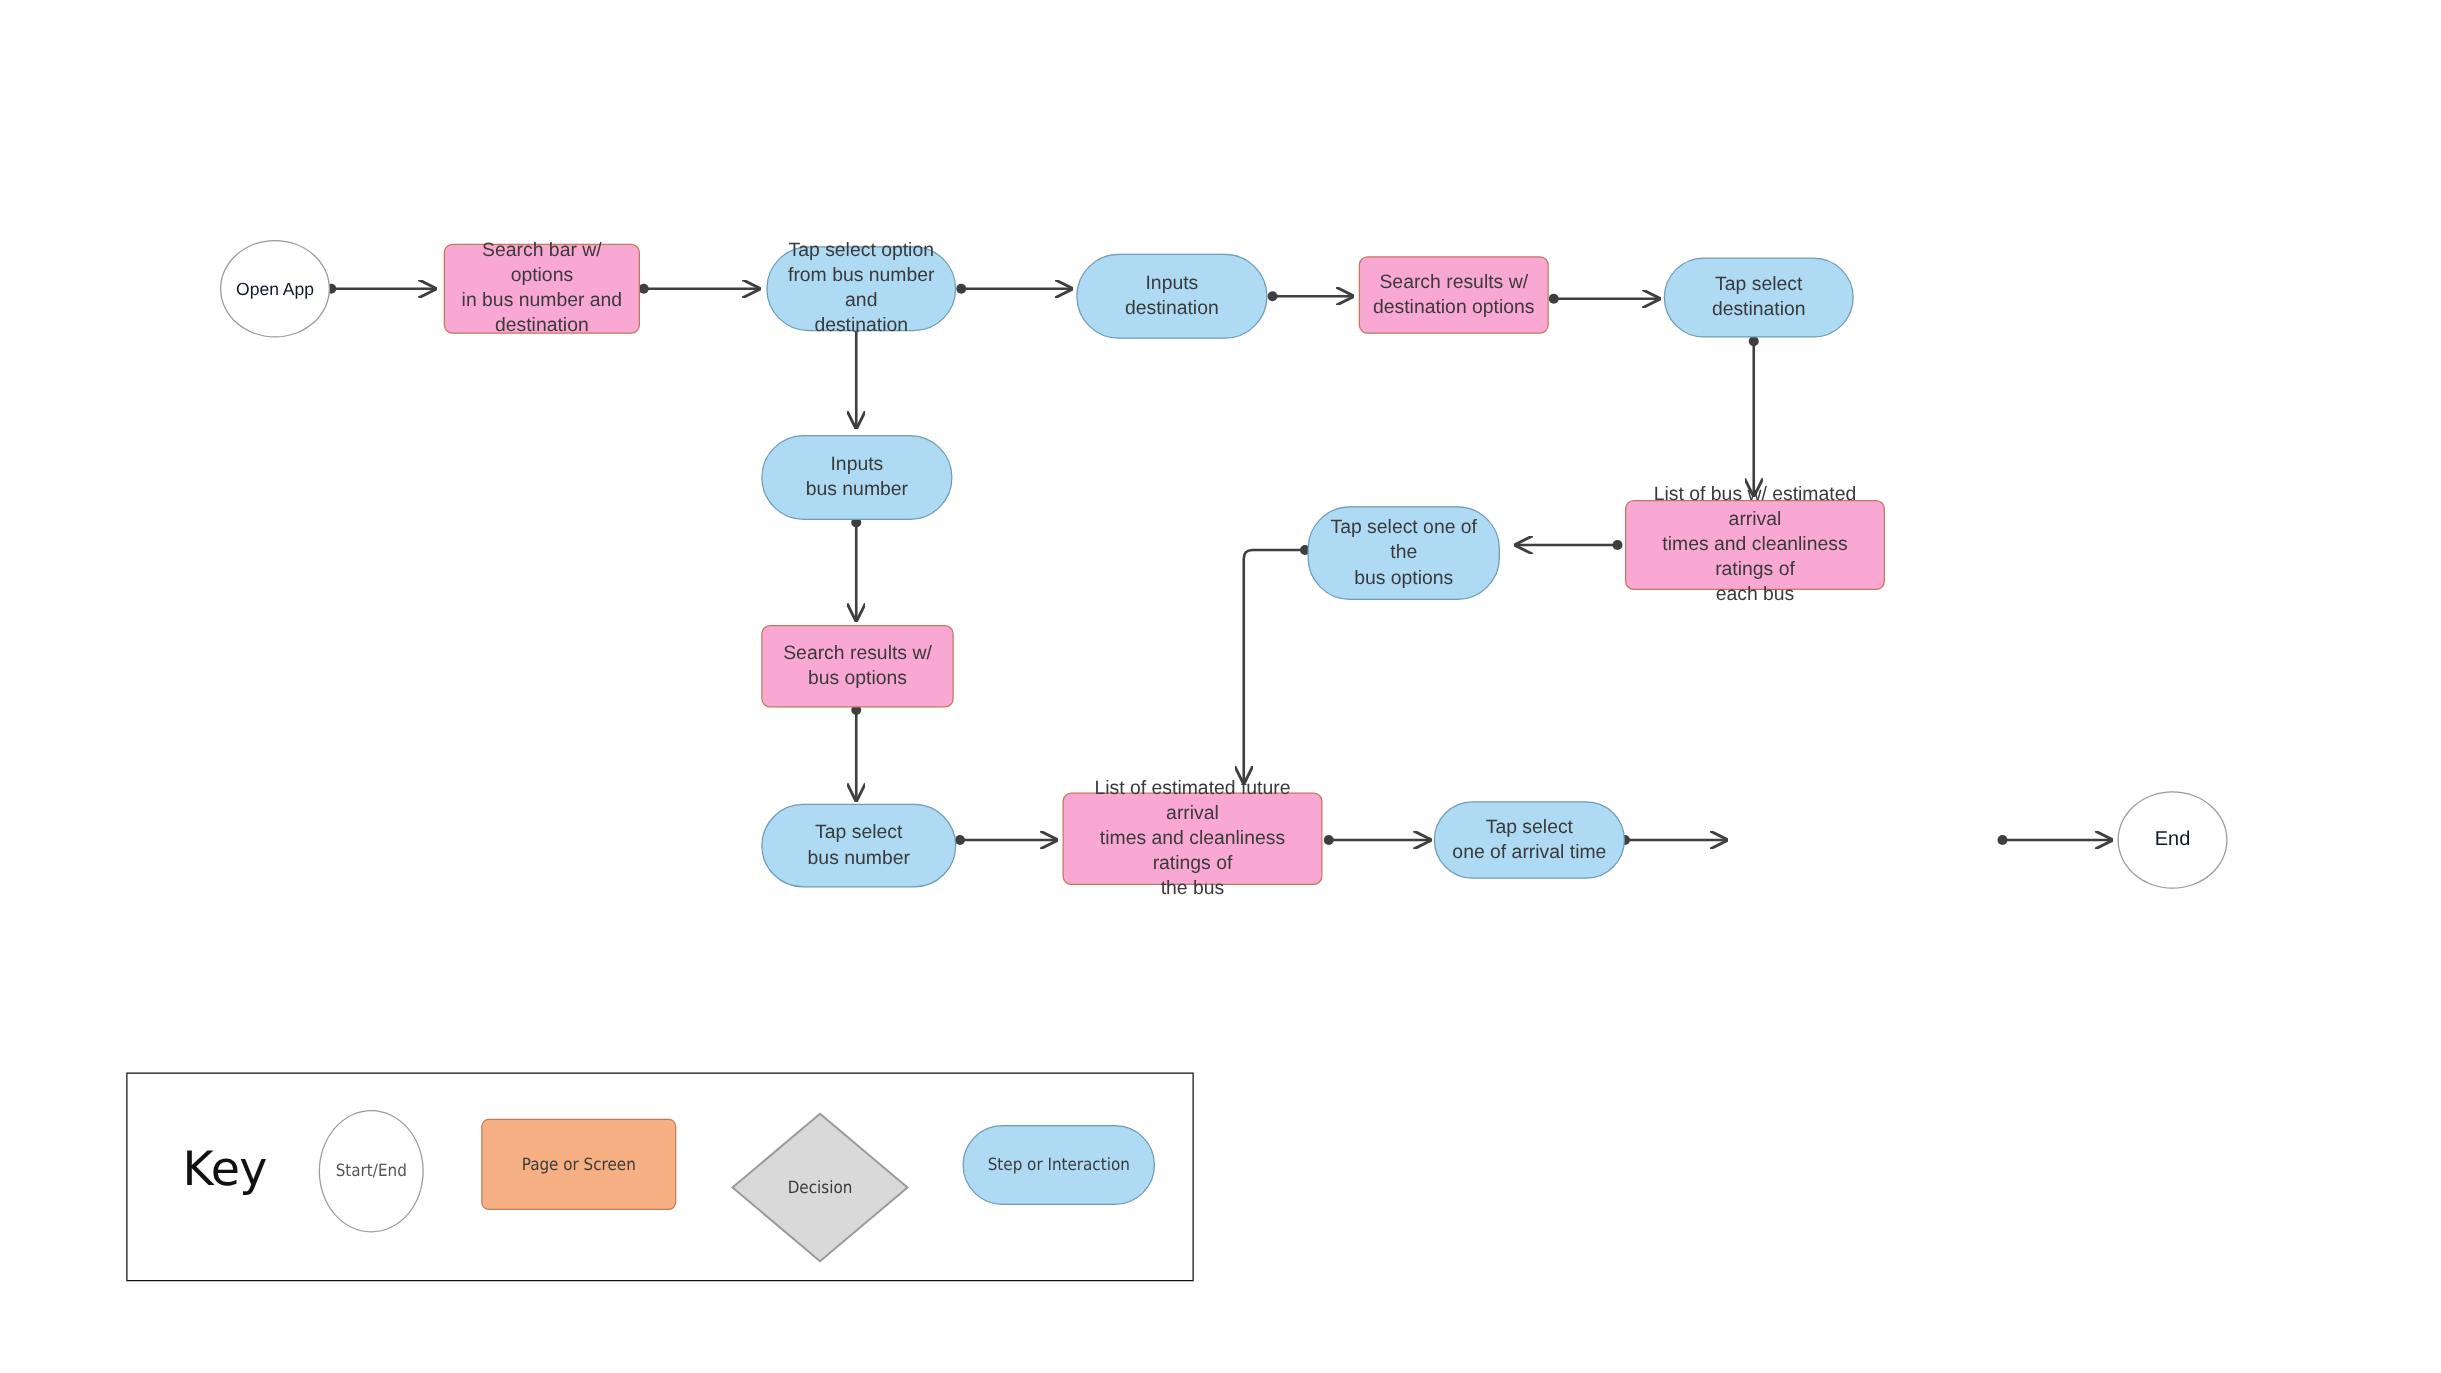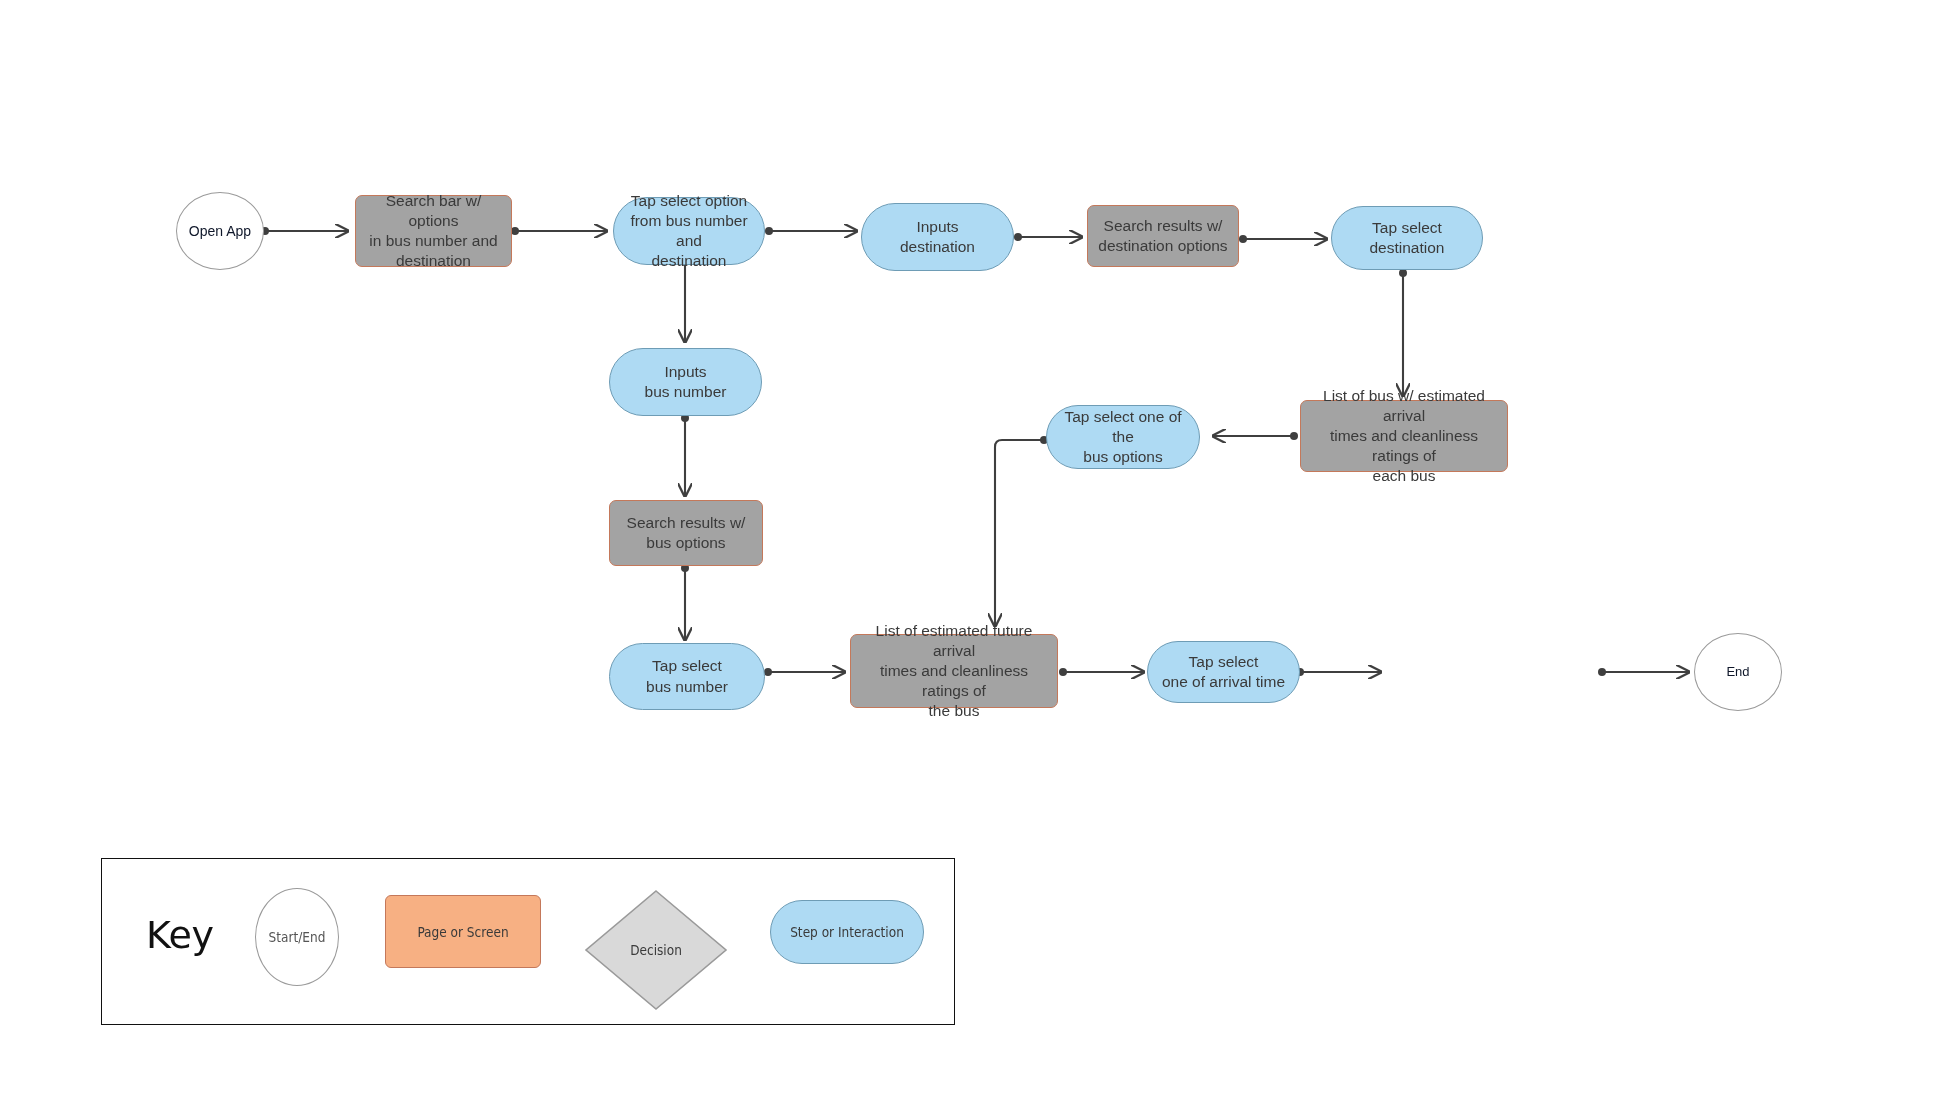--- a/index.html
+++ b/index.html
@@ -27,42 +27,42 @@
     box-sizing: border-box;
     display: flex;
     align-items: center;
     justify-content: center;
     text-align: center;
     color: #3a3a3a;
     line-height: 1.30;
     white-space: pre-line;
   }
   .node.page {
-    background: #a3a3a3;
+    background: #f9a8d4;
     border: 1.6px solid #C4785A;
     border-radius: 7px;
     font-size: 15.5px;
     padding: 12px 8px;
   }
   .node.step {
     background: #AEDAF3;
     border: 1.6px solid #6E9CB5;
     border-radius: 34px;
     font-size: 15.5px;
     padding: 4px 10px;
     text-align: center;
   }
   .node.terminal {
     background: #ffffff;
     border: 1.3px solid #9a9a9a;
     border-radius: 50%;
     font-size: 14px;
     color: #0f172a;
   }
-  .node.terminal.small-label { font-size: 13px; }
+  .node.terminal.small-label { font-size: 16px; }
 
   
   #key-box {
     position: absolute;
     left: 101px;
     top: 858px;
     width: 854px;
     height: 167px;
     border: 1.6px solid #111;
     background: #ffffff;
@@ -247,21 +247,21 @@
     <span>Search results w/
 bus options</span>
   </div>
 
   <div class="node page" style="left:1300px; top:400px; width:208px; height:72px;">
     <span>List of bus w/ estimated arrival
 times and cleanliness ratings of
 each bus</span>
   </div>
 
-  <div class="node step" style="left:1046px; top:405px; width:154px; height:64px;">
+  <div class="node step" style="left:1046px; top:405px; width:154px; height:75px;">
     <span>Tap select one of the
 bus options</span>
   </div>
 
   <div class="node step" style="left:609px; top:643px; width:156px; height:67px;">
     <span>Tap select
 bus number</span>
   </div>
 
   <div class="node page" style="left:850px; top:634px; width:208px; height:74px;">

